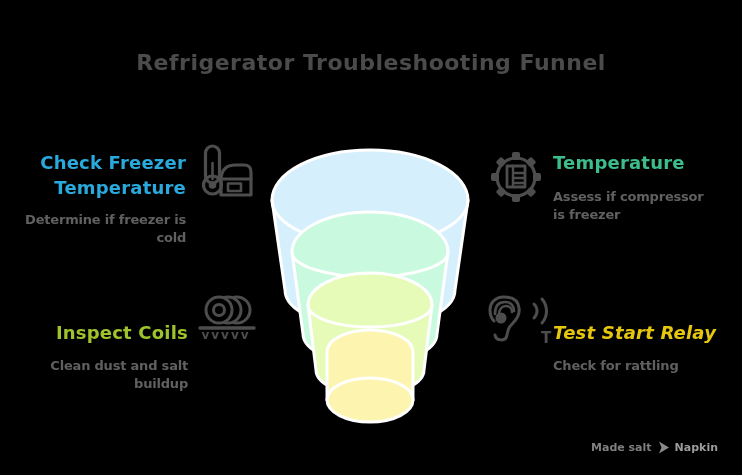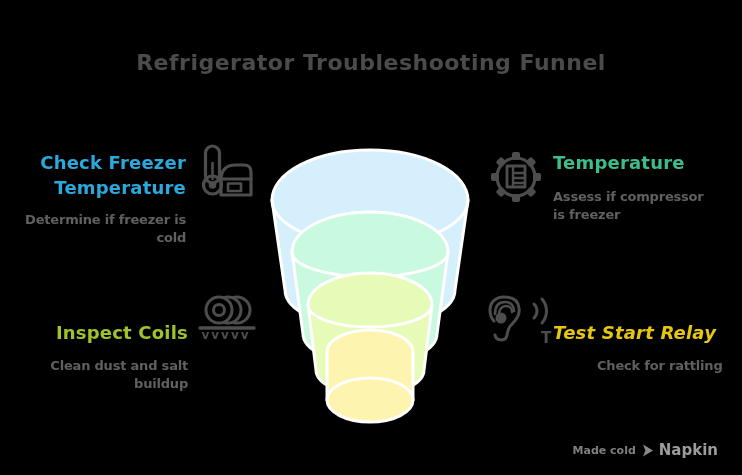--- a/index.html
+++ b/index.html
@@ -28,32 +28,32 @@
   }
   .item.align-right { text-align: right; }
   .item.align-left { text-align: left; }
   #item-1 { right: 556px; top: 150px; width: 200px; }
   #item-1 .desc { margin-top: 11px; }
   #item-2 { left: 553px; top: 150px; width: 185px; }
   #item-2 .desc { margin-top: 13px; }
   #item-3 { right: 554px; top: 320px; width: 200px; }
   #item-3 .desc { margin-top: 12px; }
   #item-4 { left: 553px; top: 320px; width: 185px; }
-  #item-4 .desc { margin-top: 12px; margin-left: 44px; }
+  #item-4 .desc { margin-top: 12px; }
   .coil-fins {
     position: absolute; left: 199px; top: 328px; width: 54px;
     text-align: center; color: #4d4d4d;
     font-size: 12px; font-weight: 700; letter-spacing: 2px;
   }
   .watermark {
     position: absolute; top: 441px; right: 24px;
     display: flex; align-items: center; gap: 5px;
   }
   .watermark .prefix { font-size: 11px; font-weight: 600; color: #7f7f7f; }
-  .watermark .brand  { font-size: 15px; font-weight: 800; color: #9c9c9c; }
+  .watermark .brand  { font-size: 11px; font-weight: 800; color: #9c9c9c; }
 </style>
 </head>
 <body>
 
 <div id="canvas">
 
   <div class="title">Refrigerator Troubleshooting Funnel</div>
 
   <svg class="funnel-svg" style="left:0;top:0" width="742" height="475" viewBox="0 0 742 475">
     <g stroke="#ffffff" stroke-width="3" stroke-linejoin="round" stroke-linecap="round">
@@ -174,20 +174,20 @@
       <path d="M 9 19 C 9 10, 13 7, 19 7 C 25 7, 28 11, 28 16" stroke-width="2.6"></path>
       <path d="M 13 20 C 13 14, 16 11, 20 11 C 24 11, 26 14, 26 17" stroke-width="2.6"></path>
       <circle cx="15" cy="23" r="5.5" fill="#4d4d4d" stroke="none"></circle>
       <path d="M 48 9 C 52 13, 52 19, 48 23" stroke-width="3"></path>
       <path d="M 56 4 C 62 11, 62 21, 56 28" stroke-width="3"></path>
       <text x="55" y="48" font-size="15" font-weight="bold" fill="#4d4d4d" stroke="none" font-family="DejaVu Sans, sans-serif">T</text>
     </g>
   </svg>
 
   <div class="watermark">
-    <span class="prefix">Made cold</span>
+    <span class="prefix">Made salt</span>
     <svg width="13" height="13" viewBox="0 0 13 13">
       <path d="M 2 0.5 L 12 6.5 L 2 12.5 L 4.5 6.5 Z" fill="#8a8a8a"></path>
     </svg>
     <span class="brand">Napkin</span>
   </div>
 
 </div>
 
 </body></html>

